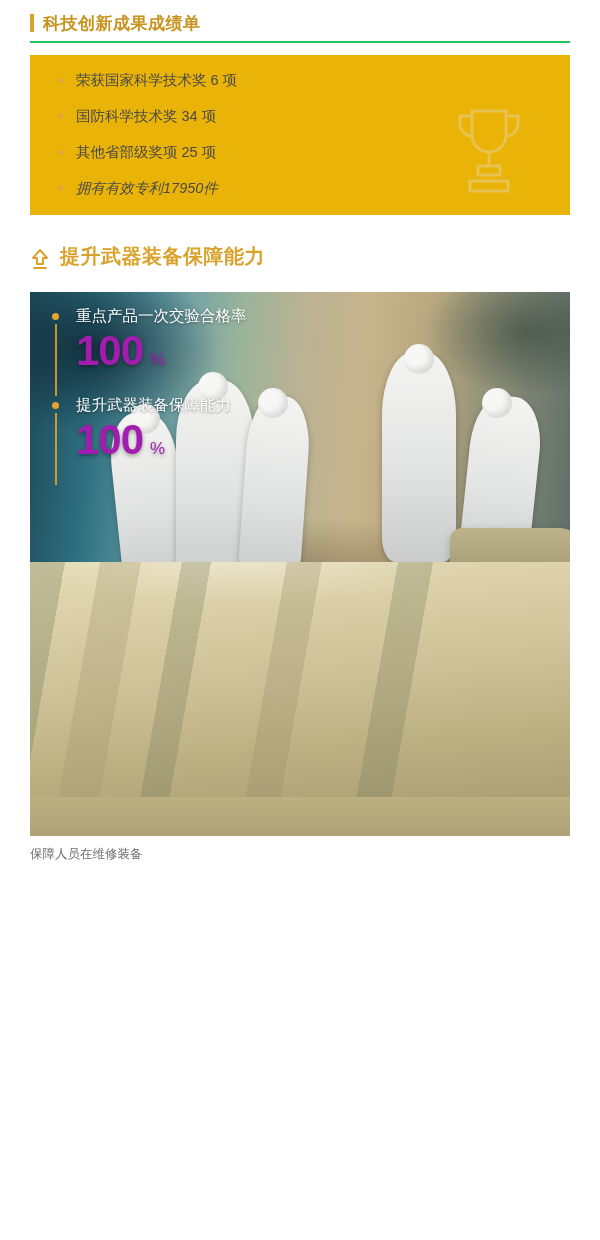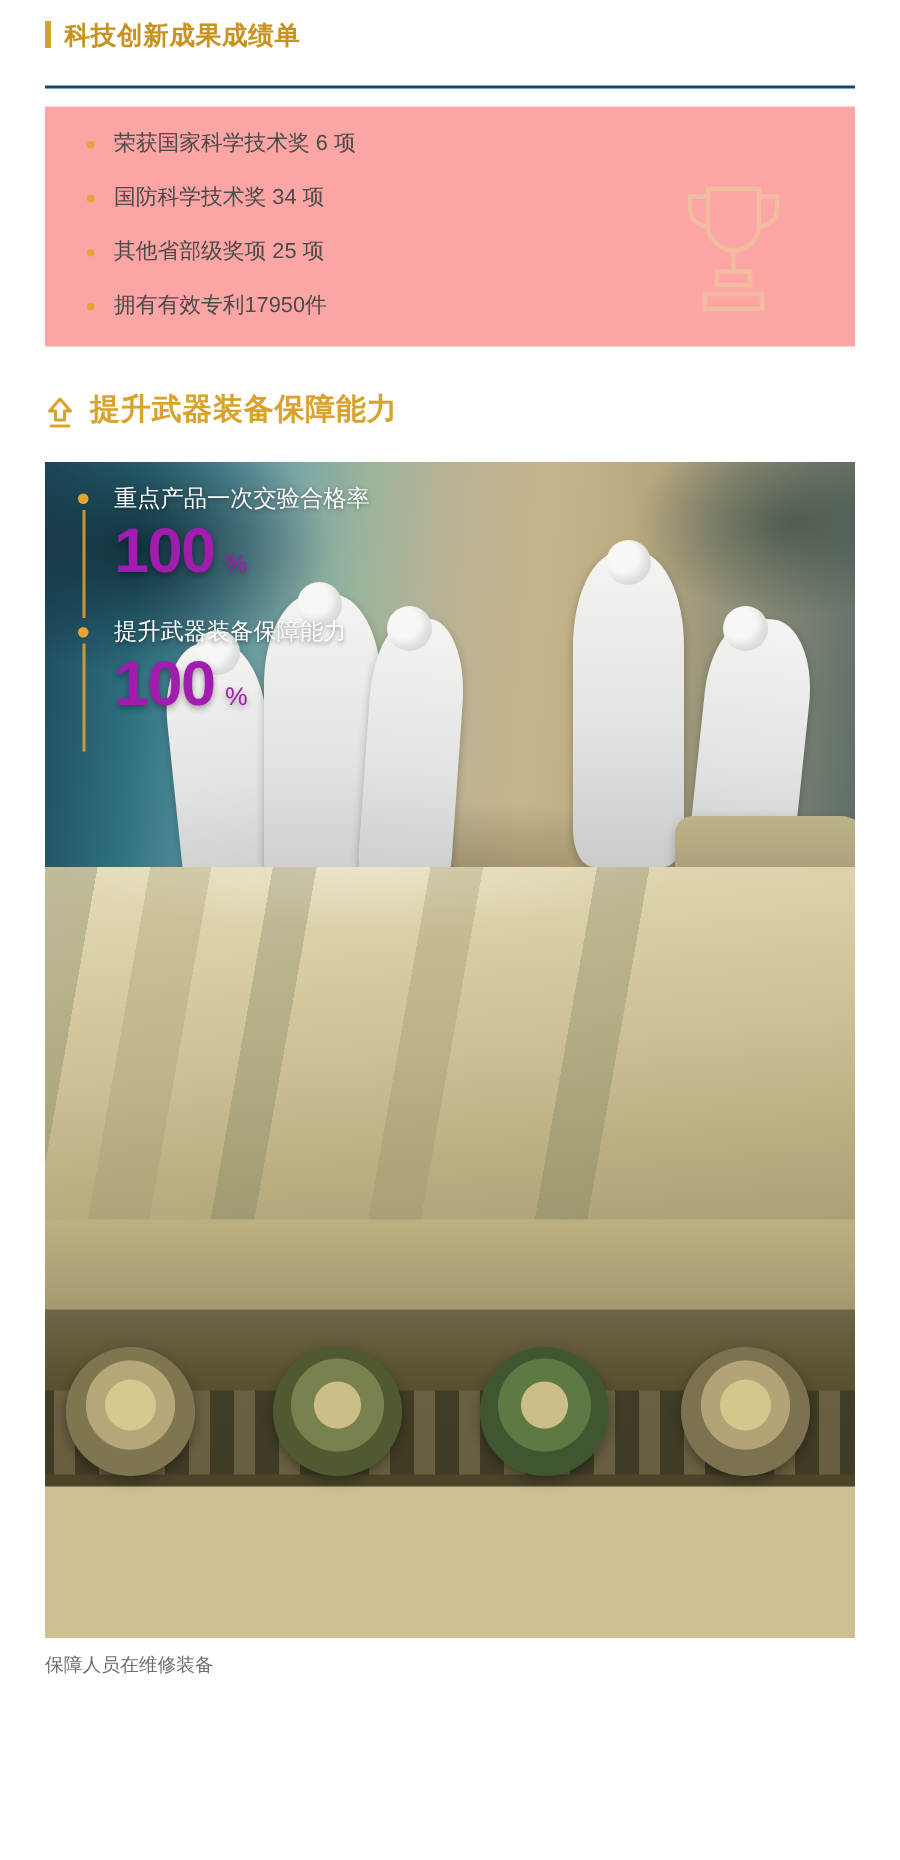--- a/index.html
+++ b/index.html
@@ -20,22 +20,22 @@
   .page {
     width: 600px;
     height: 1240px;
     position: relative;
     padding: 0;
   }
 
   
   .sec-head {
     margin: 14px 30px 0 30px;
-    padding-bottom: 25px;
-    border-bottom: 2px solid #0c4a6e;
+    padding-bottom: 9px;
+    border-bottom: 2px solid #22c55e;
     display: flex;
     align-items: center;
   }
   .sec-head .bar {
     width: 4px;
     height: 18px;
     background: #d8a22a;
     margin-right: 9px;
     flex: 0 0 auto;
   }
@@ -43,21 +43,21 @@
     font-size: 17px;
     font-weight: bold;
     color: #c8921e;
     letter-spacing: .5px;
     line-height: 1;
   }
 
   .card {
     position: relative;
     margin: 12px 30px 0 30px;
-    background: #fca5a5;
+    background: #eab308;
     padding: 18px 24px 16px 24px;
     overflow: hidden;
   }
   .card .trophy {
     position: absolute;
     right: 42px;
     bottom: 12px;
     opacity: .5;
   }
   .list {
@@ -68,21 +68,21 @@
     z-index: 2;
   }
   .list li {
     position: relative;
     padding: 0 0 0 22px;
     margin: 0 0 20px 0;
     font-size: 14.5px;
     color: #4a4a4a;
     line-height: 1.1;
   }
-  .list li:last-child { margin-bottom: 2px; }
+  .list li:last-child { margin-bottom: 2px; font-style: italic; }
   .list li::before {
     content: "";
     position: absolute;
     left: 4px;
     top: 5px;
     width: 5px;
     height: 5px;
     background: #e0a63a;
     border-radius: 50%;
   }
@@ -113,21 +113,21 @@
     line-height: 2.0;
     color: #3f3f3f;
     text-align: justify;
     font-family: "Liberation Serif", serif;
   }
 
   
   .photo-wrap {
     position: relative;
     margin: 22px 30px 0 30px;
-    height: 784px;
+    height: 544px;
     overflow: hidden;
     padding-left: 38px;
   }
   .photo {
     position: absolute;
     inset: 0;
     
     background:
       
       radial-gradient(ellipse 220px 160px at 8% 6%, rgba(20,45,60,.85), rgba(20,45,60,0) 70%),

